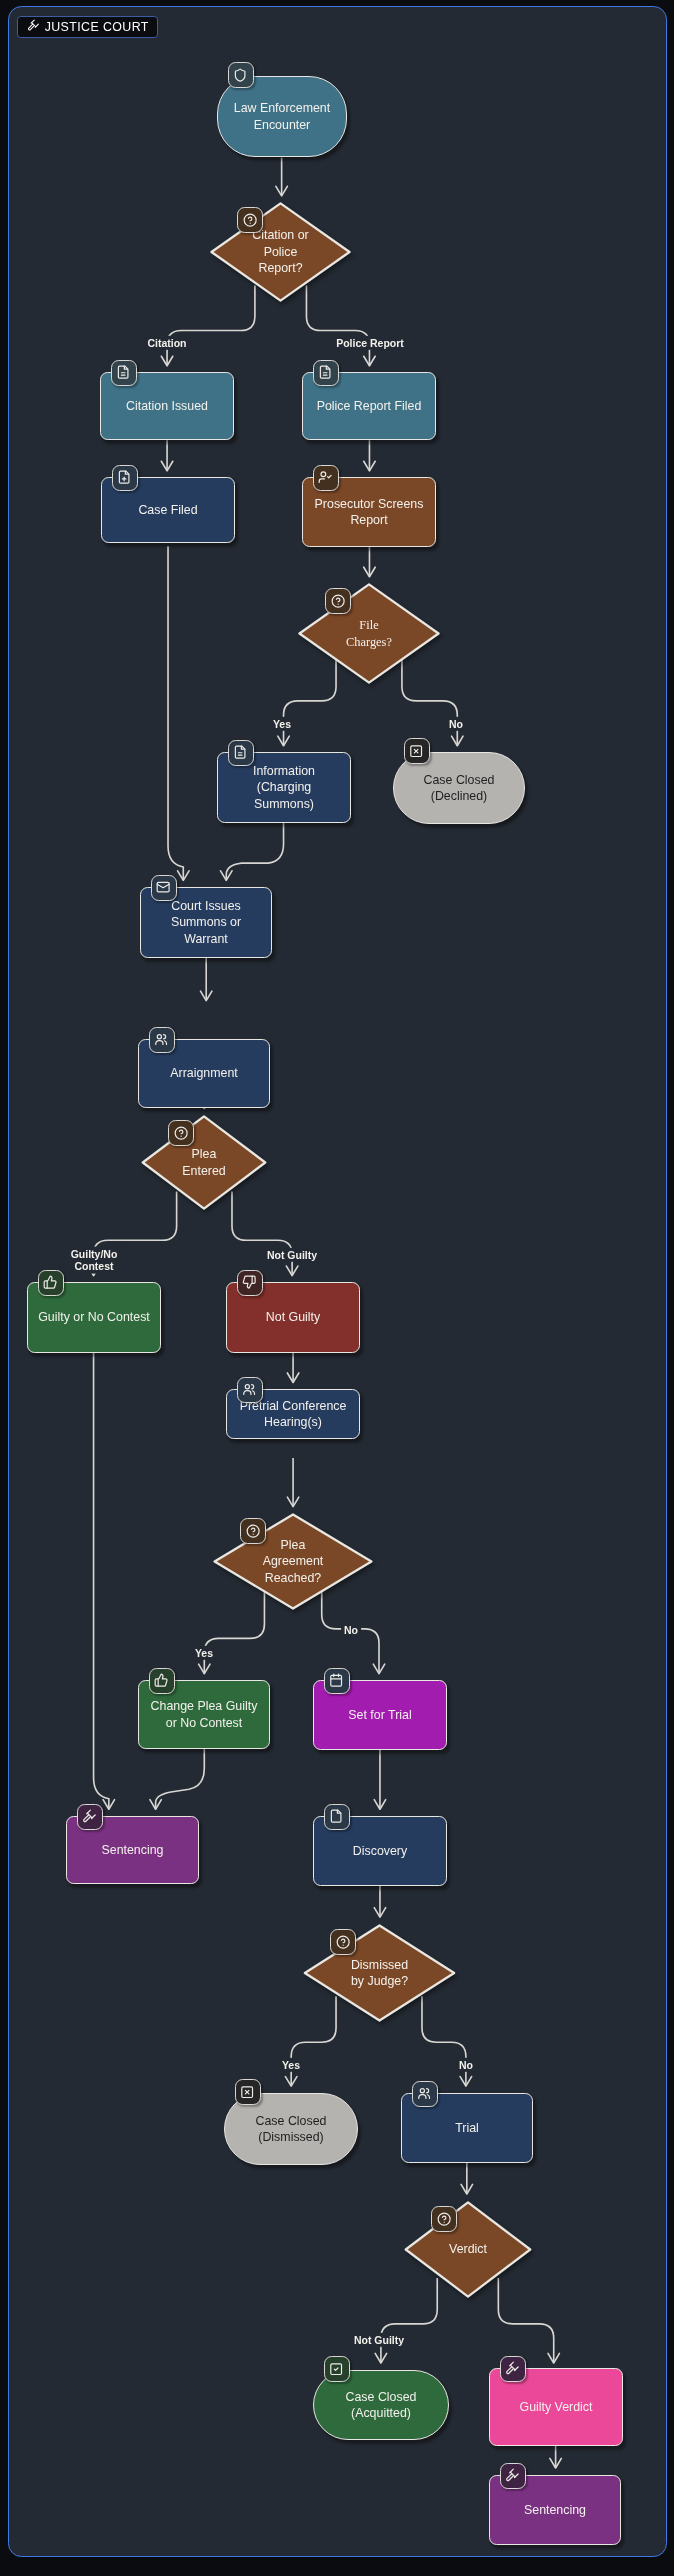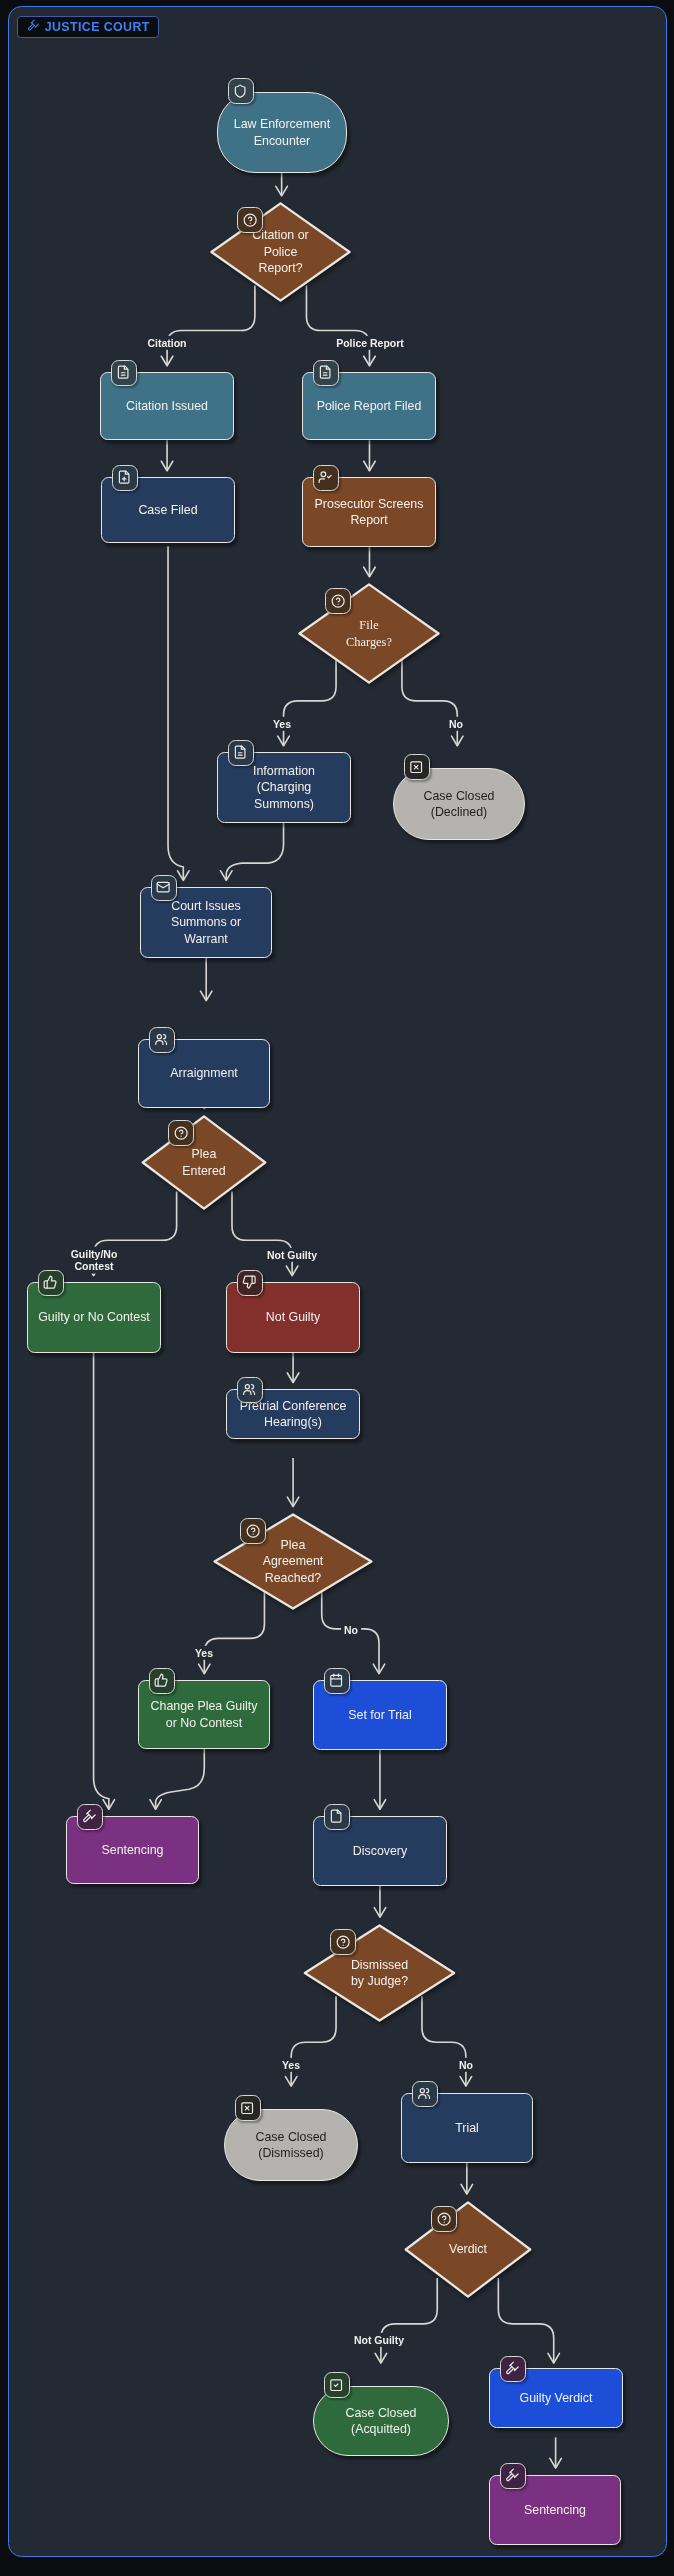--- a/index.html
+++ b/index.html
@@ -10,37 +10,37 @@
   }
   .frame{
     position:absolute;left:7.6px;top:5.7px;width:659px;height:2551px;
     background:#242a33;border:1.9px solid #3e79e8;border-radius:13.4px;
     box-sizing:border-box;z-index:0;
   }
   .title-badge{
     position:absolute;left:17px;top:16px;height:22px;padding:0 8.6px;
     display:flex;align-items:center;gap:5.7px;box-sizing:border-box;
     background:#0a0c0f;border:1px solid #3d5ca6;border-radius:3.8px;
-    color:#3b82f6;font-size:12.4px;font-weight:700;letter-spacing:0.4px;
+    color:#ffffff;font-size:12.4px;font-weight:400;letter-spacing:0.4px;
     z-index:6;
   }
   #edges{position:absolute;left:0;top:0;z-index:1;}
   .edge-label{
     position:absolute;transform:translate(-50%,-50%);
     background:#242a33;color:#f3f1ec;font-size:10.5px;font-weight:600;
     padding:1px 2.9px;z-index:2;white-space:nowrap;text-align:center;line-height:1.18;
   }
   .edge-label.wrap{white-space:normal;width:61px;}
   .node{
     position:absolute;box-sizing:border-box;
     display:flex;align-items:center;justify-content:center;text-align:center;
     z-index:3;color:#f3f1ec;font-size:12.4px;line-height:1.32;font-weight:500;
   }
   .shape-process{border:1.5px solid #e9e7e2;border-radius:7.6px;box-shadow:2.9px 3.8px 2.9px rgba(0,0,0,.38);padding:0 9.5px;}
-  .shape-stadium{border:1.5px solid #e9e7e2;border-radius:38px;box-shadow:2.9px 3.8px 2.9px rgba(0,0,0,.38);padding:0 9.5px;margin-top:16px;}
+  .shape-stadium{border:1.5px solid #e9e7e2;border-radius:38px;box-shadow:2.9px 3.8px 2.9px rgba(0,0,0,.38);padding:0 9.5px;}
   .shape-decision{border:none;background:transparent;padding:0;}
   .shape-decision .dshape{position:absolute;left:0;top:0;filter:drop-shadow(2.9px 3.8px 1.9px rgba(0,0,0,.38));}
   .shape-decision .node-label{position:relative;}
   .node-label{display:block;}
   .family-gray{color:#1f1f1f;}
   .badge{
     position:absolute;left:9.5px;top:-13.4px;width:26px;height:26px;box-sizing:border-box;
     border:1.5px solid #d9d7d3;border-radius:7.6px;
     display:flex;align-items:center;justify-content:center;color:#edebe7;
     z-index:4;box-shadow:1.9px 1.9px 1.9px rgba(0,0,0,.3);
@@ -286,21 +286,21 @@
     </div>
     <div class="node shape-process family-green" style="left: 138px; top: 1680px; width: 132px; height: 69px; background: rgb(46, 106, 60);">
       <span class="badge" style="background:#27402b">
         <svg width="14.3" height="14.3" viewBox="0 0 24 24" fill="none" stroke="currentColor" stroke-width="2" stroke-linecap="round" stroke-linejoin="round">
           <path d="M7 10v12"></path>
           <path d="M15 5.88 14 10h5.83a2 2 0 0 1 1.92 2.56l-2.33 8A2 2 0 0 1 17.5 22H4a2 2 0 0 1-2-2v-8a2 2 0 0 1 2-2h2.76a2 2 0 0 0 1.79-1.11L12 2a3.13 3.13 0 0 1 3 3.88Z"></path>
         </svg>
       </span>
       <span class="node-label">Change Plea Guilty or No Contest</span>
     </div>
-    <div class="node shape-process family-blue" style="left: 313px; top: 1680px; width: 134px; height: 70px; background: #1d4ed8;">
+    <div class="node shape-process family-blue" style="left: 313px; top: 1680px; width: 134px; height: 70px; background: #a21caf;">
       <span class="badge" style="background:#2b3848">
         <svg width="14.3" height="14.3" viewBox="0 0 24 24" fill="none" stroke="currentColor" stroke-width="2" stroke-linecap="round" stroke-linejoin="round">
           <rect x="3" y="4" width="18" height="18" rx="2"></rect>
           <path d="M16 2v4"></path>
           <path d="M8 2v4"></path>
           <path d="M3 10h18"></path>
         </svg>
       </span>
       <span class="node-label">Set for Trial</span>
     </div>
@@ -373,21 +373,21 @@
     </div>
     <div class="node shape-stadium family-green" style="left: 313px; top: 2370px; width: 136px; height: 70px; background: rgb(46, 106, 60);">
       <span class="badge" style="background:#27402b">
         <svg width="14.3" height="14.3" viewBox="0 0 24 24" fill="none" stroke="currentColor" stroke-width="2" stroke-linecap="round" stroke-linejoin="round">
           <rect x="3" y="3" width="18" height="18" rx="2"></rect>
           <path d="m9 12 2 2 4-4"></path>
         </svg>
       </span>
       <span class="node-label">Case Closed (Acquitted)</span>
     </div>
-    <div class="node shape-process family-purple" style="left: 489px; top: 2368px; width: 134px; height: 60px; background: #1d4ed8;">
+    <div class="node shape-process family-purple" style="left: 489px; top: 2368px; width: 134px; height: 78px; background: #ec4899;">
       <span class="badge" style="background:#3f2343">
         <svg width="14.3" height="14.3" viewBox="0 0 24 24" fill="none" stroke="currentColor" stroke-width="2" stroke-linecap="round" stroke-linejoin="round">
           <path d="m14 13-7.5 7.5a2.12 2.12 0 0 1-3-3L11 10"></path>
           <path d="m16 16 6-6"></path>
           <path d="m8 8 6-6"></path>
           <path d="m9 7 8 8"></path>
         </svg>
       </span>
       <span class="node-label">Guilty Verdict</span>
     </div>

